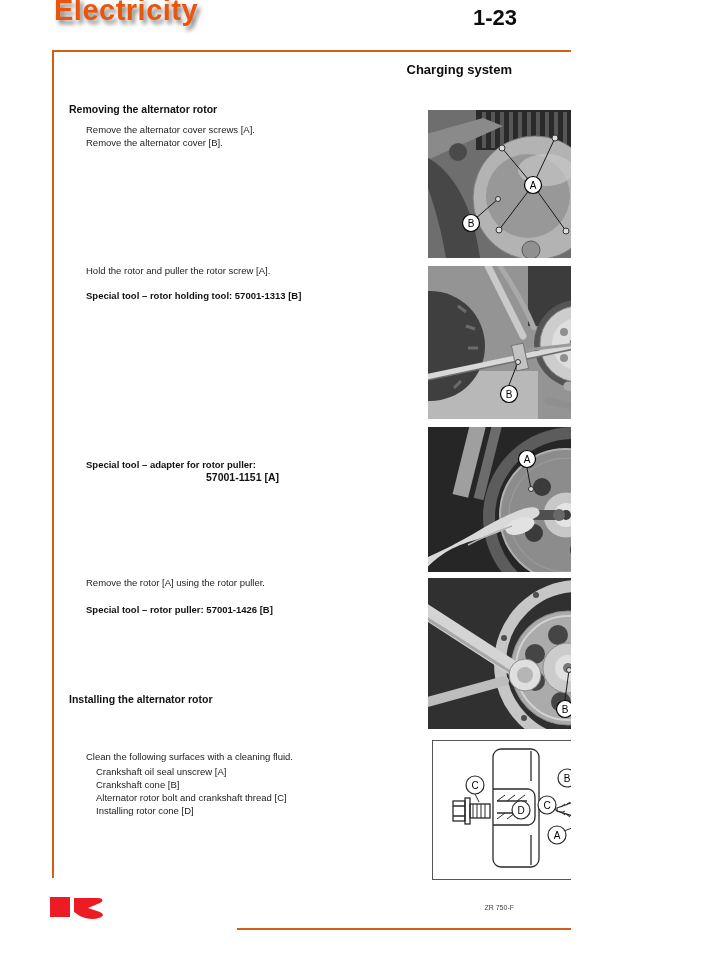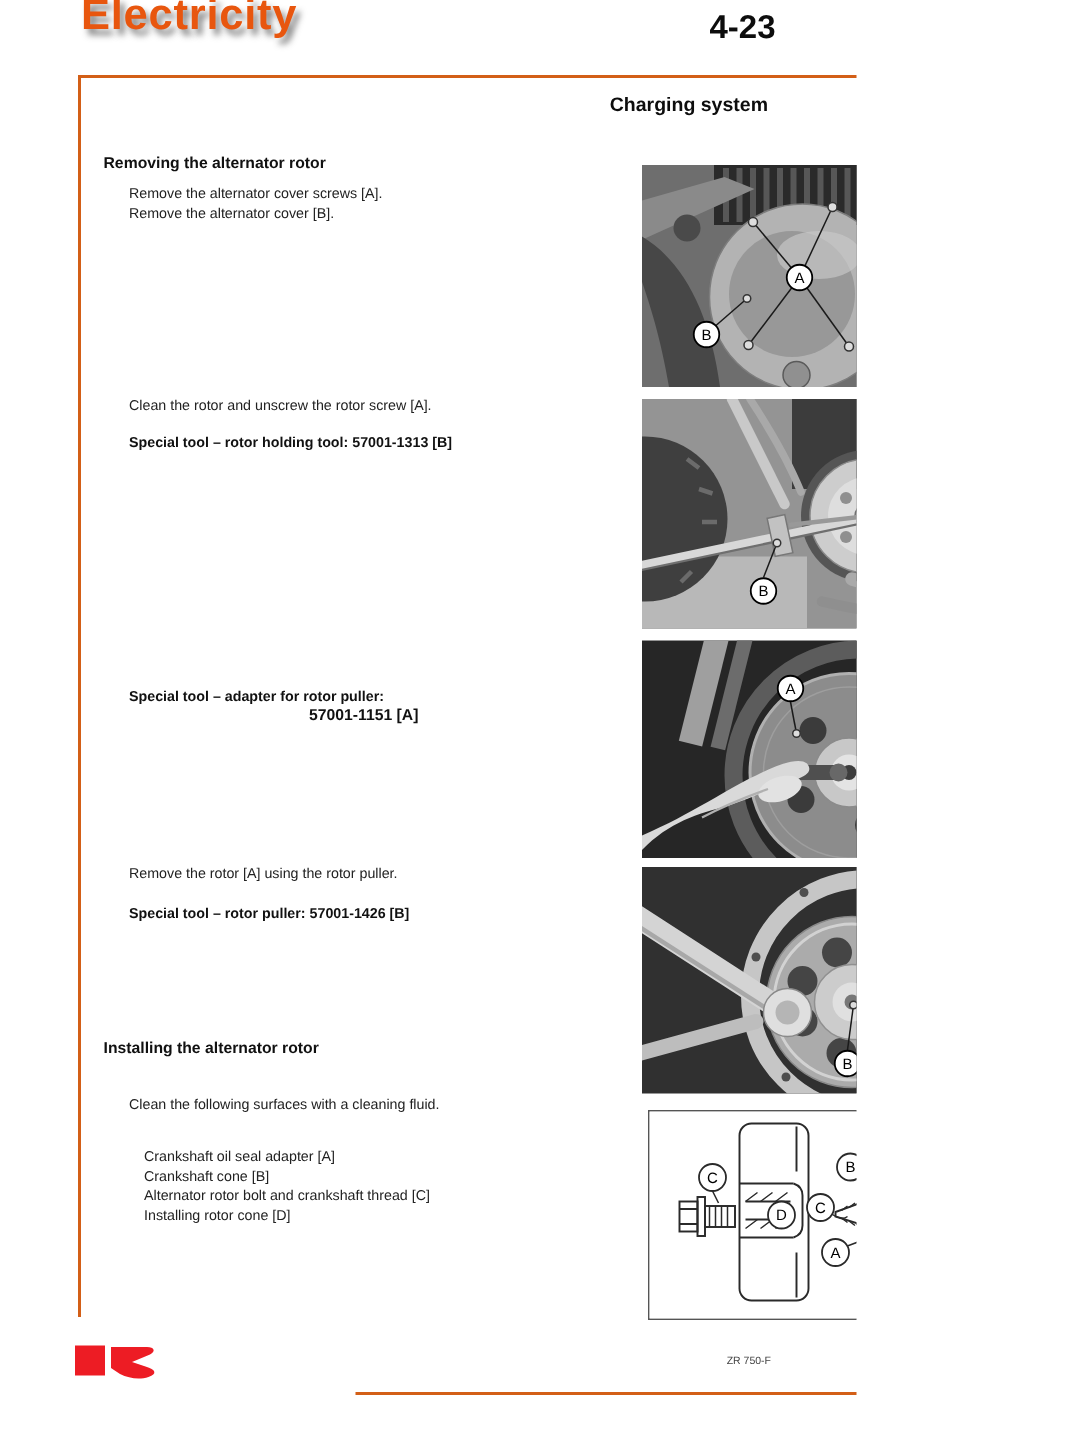--- a/index.html
+++ b/index.html
@@ -19,45 +19,45 @@
   .diagram{background:#fff;border:1px solid #555;}
   svg text.lbl{font-family:"Liberation Sans",sans-serif;font-size:10px;fill:#000;}
   .footer-model{right:57px;top:904px;font-size:7px;color:#444;}
 </style>
 </head>
 <body>
 
 <div class="page">
 
   <div class="abs chapter-title">Electricity</div>
-  <div class="abs page-number">4-23</div>
+  <div class="abs page-number">1-23</div>
 
   <div class="abs bd" style="left:52px;top:50px;width:613px;height:2px;"></div>
   <div class="abs bd" style="left:663px;top:50px;width:2px;height:880px;"></div>
   <div class="abs bd" style="left:52px;top:50px;width:2px;height:828px;"></div>
   <div class="abs bd" style="left:237px;top:928px;width:428px;height:2px;"></div>
 
   <div class="abs section-title">Charging system</div>
 
   <div class="abs h-sub" style="left:69px;top:103px;text-align:center;">Removing the alternator rotor</div>
   <div class="abs body-txt" style="left:86px;top:123px;">Remove the alternator cover screws [A].</div>
   <div class="abs body-txt" style="left:86px;top:136px;">Remove the alternator cover [B].</div>
 
-  <div class="abs body-txt" style="left:86px;top:264px;">Clean the rotor and unscrew the rotor screw [A].</div>
+  <div class="abs body-txt" style="left:86px;top:264px;">Hold the rotor and puller the rotor screw [A].</div>
   <div class="abs tool-txt" style="left:86px;top:290px;">Special tool – rotor holding tool: 57001-1313 [B]</div>
 
   <div class="abs tool-txt" style="left:86px;top:459px;">Special tool – adapter for rotor puller:</div>
   <div class="abs tool-txt" style="left:185px;top:471px;font-size:10.5px;margin-left:21px;">57001-1151 [A]</div>
 
   <div class="abs body-txt" style="left:86px;top:576px;">Remove the rotor [A] using the rotor puller.</div>
   <div class="abs tool-txt" style="left:86px;top:604px;">Special tool – rotor puller: 57001-1426 [B]</div>
 
   <div class="abs h-sub" style="left:69px;top:693px;">Installing the alternator rotor</div>
-  <div class="abs body-txt" style="left:86px;top:730px;">Clean the following surfaces with a cleaning fluid.</div>
-  <div class="abs body-txt" style="left:96px;top:765px;">Crankshaft oil seal adapter [A]</div>
+  <div class="abs body-txt" style="left:86px;top:750px;">Clean the following surfaces with a cleaning fluid.</div>
+  <div class="abs body-txt" style="left:96px;top:765px;">Crankshaft oil seal unscrew [A]</div>
   <div class="abs body-txt" style="left:96px;top:778px;">Crankshaft cone [B]</div>
   <div class="abs body-txt" style="left:96px;top:791px;">Alternator rotor bolt and crankshaft thread [C]</div>
   <div class="abs body-txt" style="left:96px;top:804px;">Installing rotor cone [D]</div>
 
   <div class="abs fig" style="left:428px;top:110px;width:225px;height:148px;">
     <svg width="225" height="148" viewBox="0 0 225 148">
       <rect width="225" height="148" fill="#6e6e6e"></rect>
       <g>
         <rect x="48" y="0" width="100" height="40" fill="#2a2a2a"></rect>
         <path d="M56,2V38 M65,2V38 M74,2V38 M83,2V38 M92,2V38 M101,2V38 M110,2V38 M119,2V38 M128,2V38 M137,2V38" stroke="#575757" stroke-width="4"></path>

